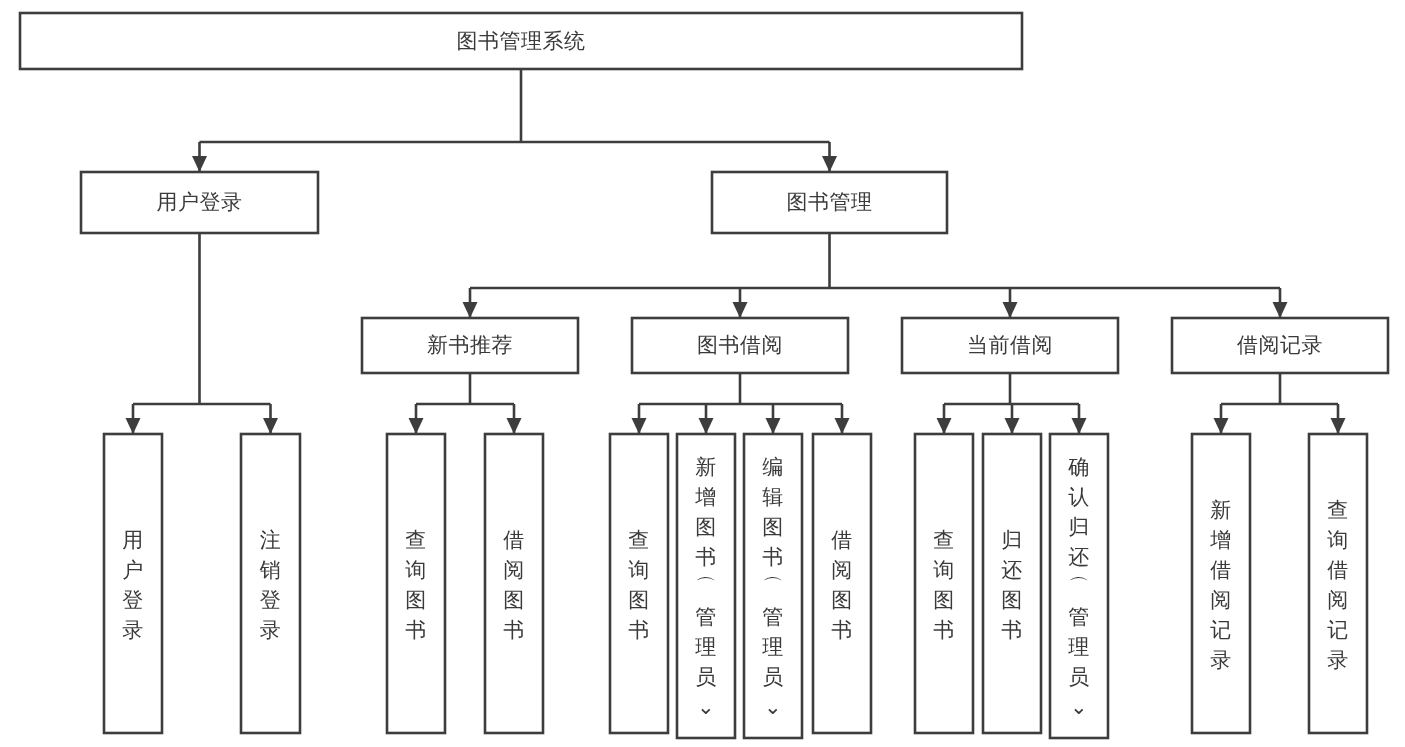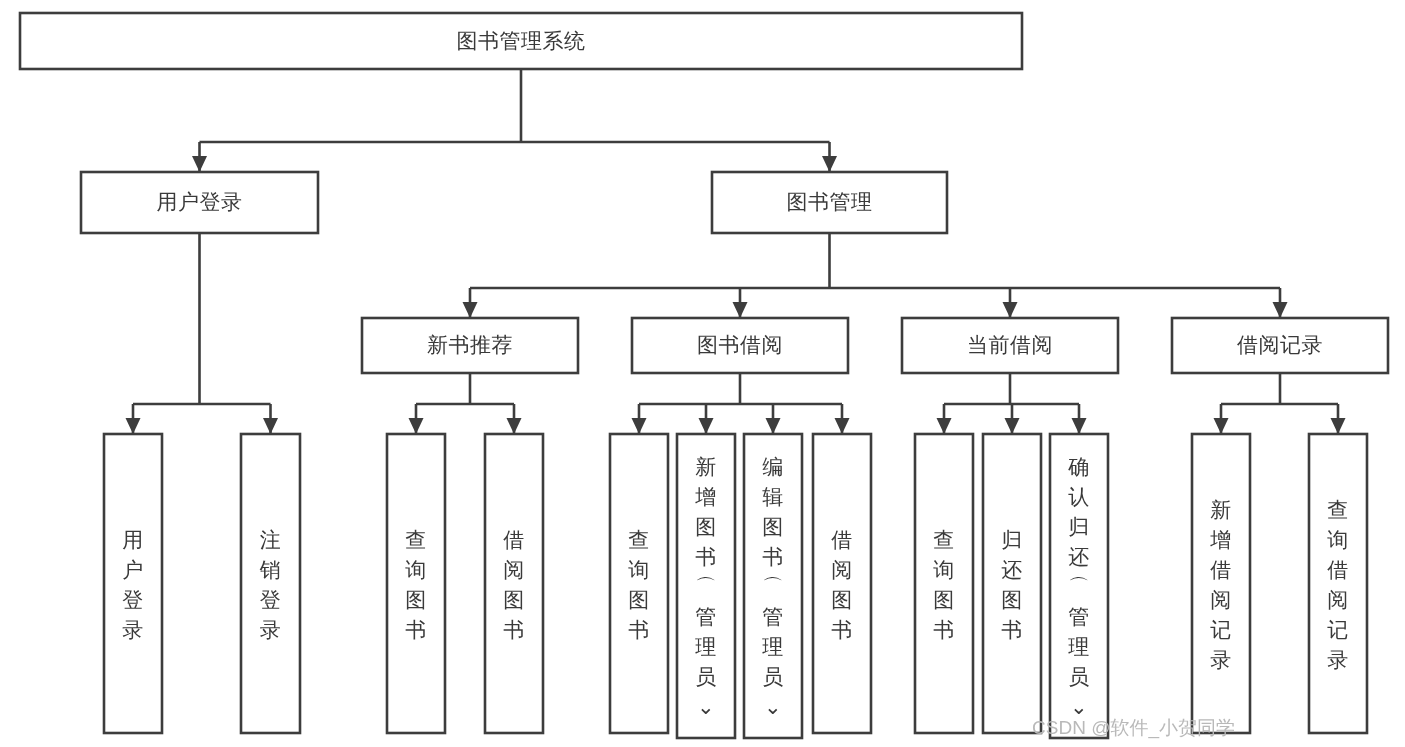--- a/index.html
+++ b/index.html
@@ -219,14 +219,13 @@
         <g>
           <rect x="1192" y="434" width="58" height="299" class="node-box"></rect>
           <text x="1221" y="516.9" class="node-label-vert"><tspan x="1221" dy="0">新</tspan><tspan x="1221" dy="30">增</tspan><tspan x="1221" dy="30">借</tspan><tspan x="1221" dy="30">阅</tspan><tspan x="1221" dy="30">记</tspan><tspan x="1221" dy="30">录</tspan></text>
         </g>
         <g>
           <rect x="1309" y="434" width="58" height="299" class="node-box"></rect>
           <text x="1338" y="516.9" class="node-label-vert"><tspan x="1338" dy="0">查</tspan><tspan x="1338" dy="30">询</tspan><tspan x="1338" dy="30">借</tspan><tspan x="1338" dy="30">阅</tspan><tspan x="1338" dy="30">记</tspan><tspan x="1338" dy="30">录</tspan></text>
         </g>
       </g>
   </svg>
-  <div class="watermark">CSDN @软件_小贺同学</div>
 </div>
 
 </body></html>

